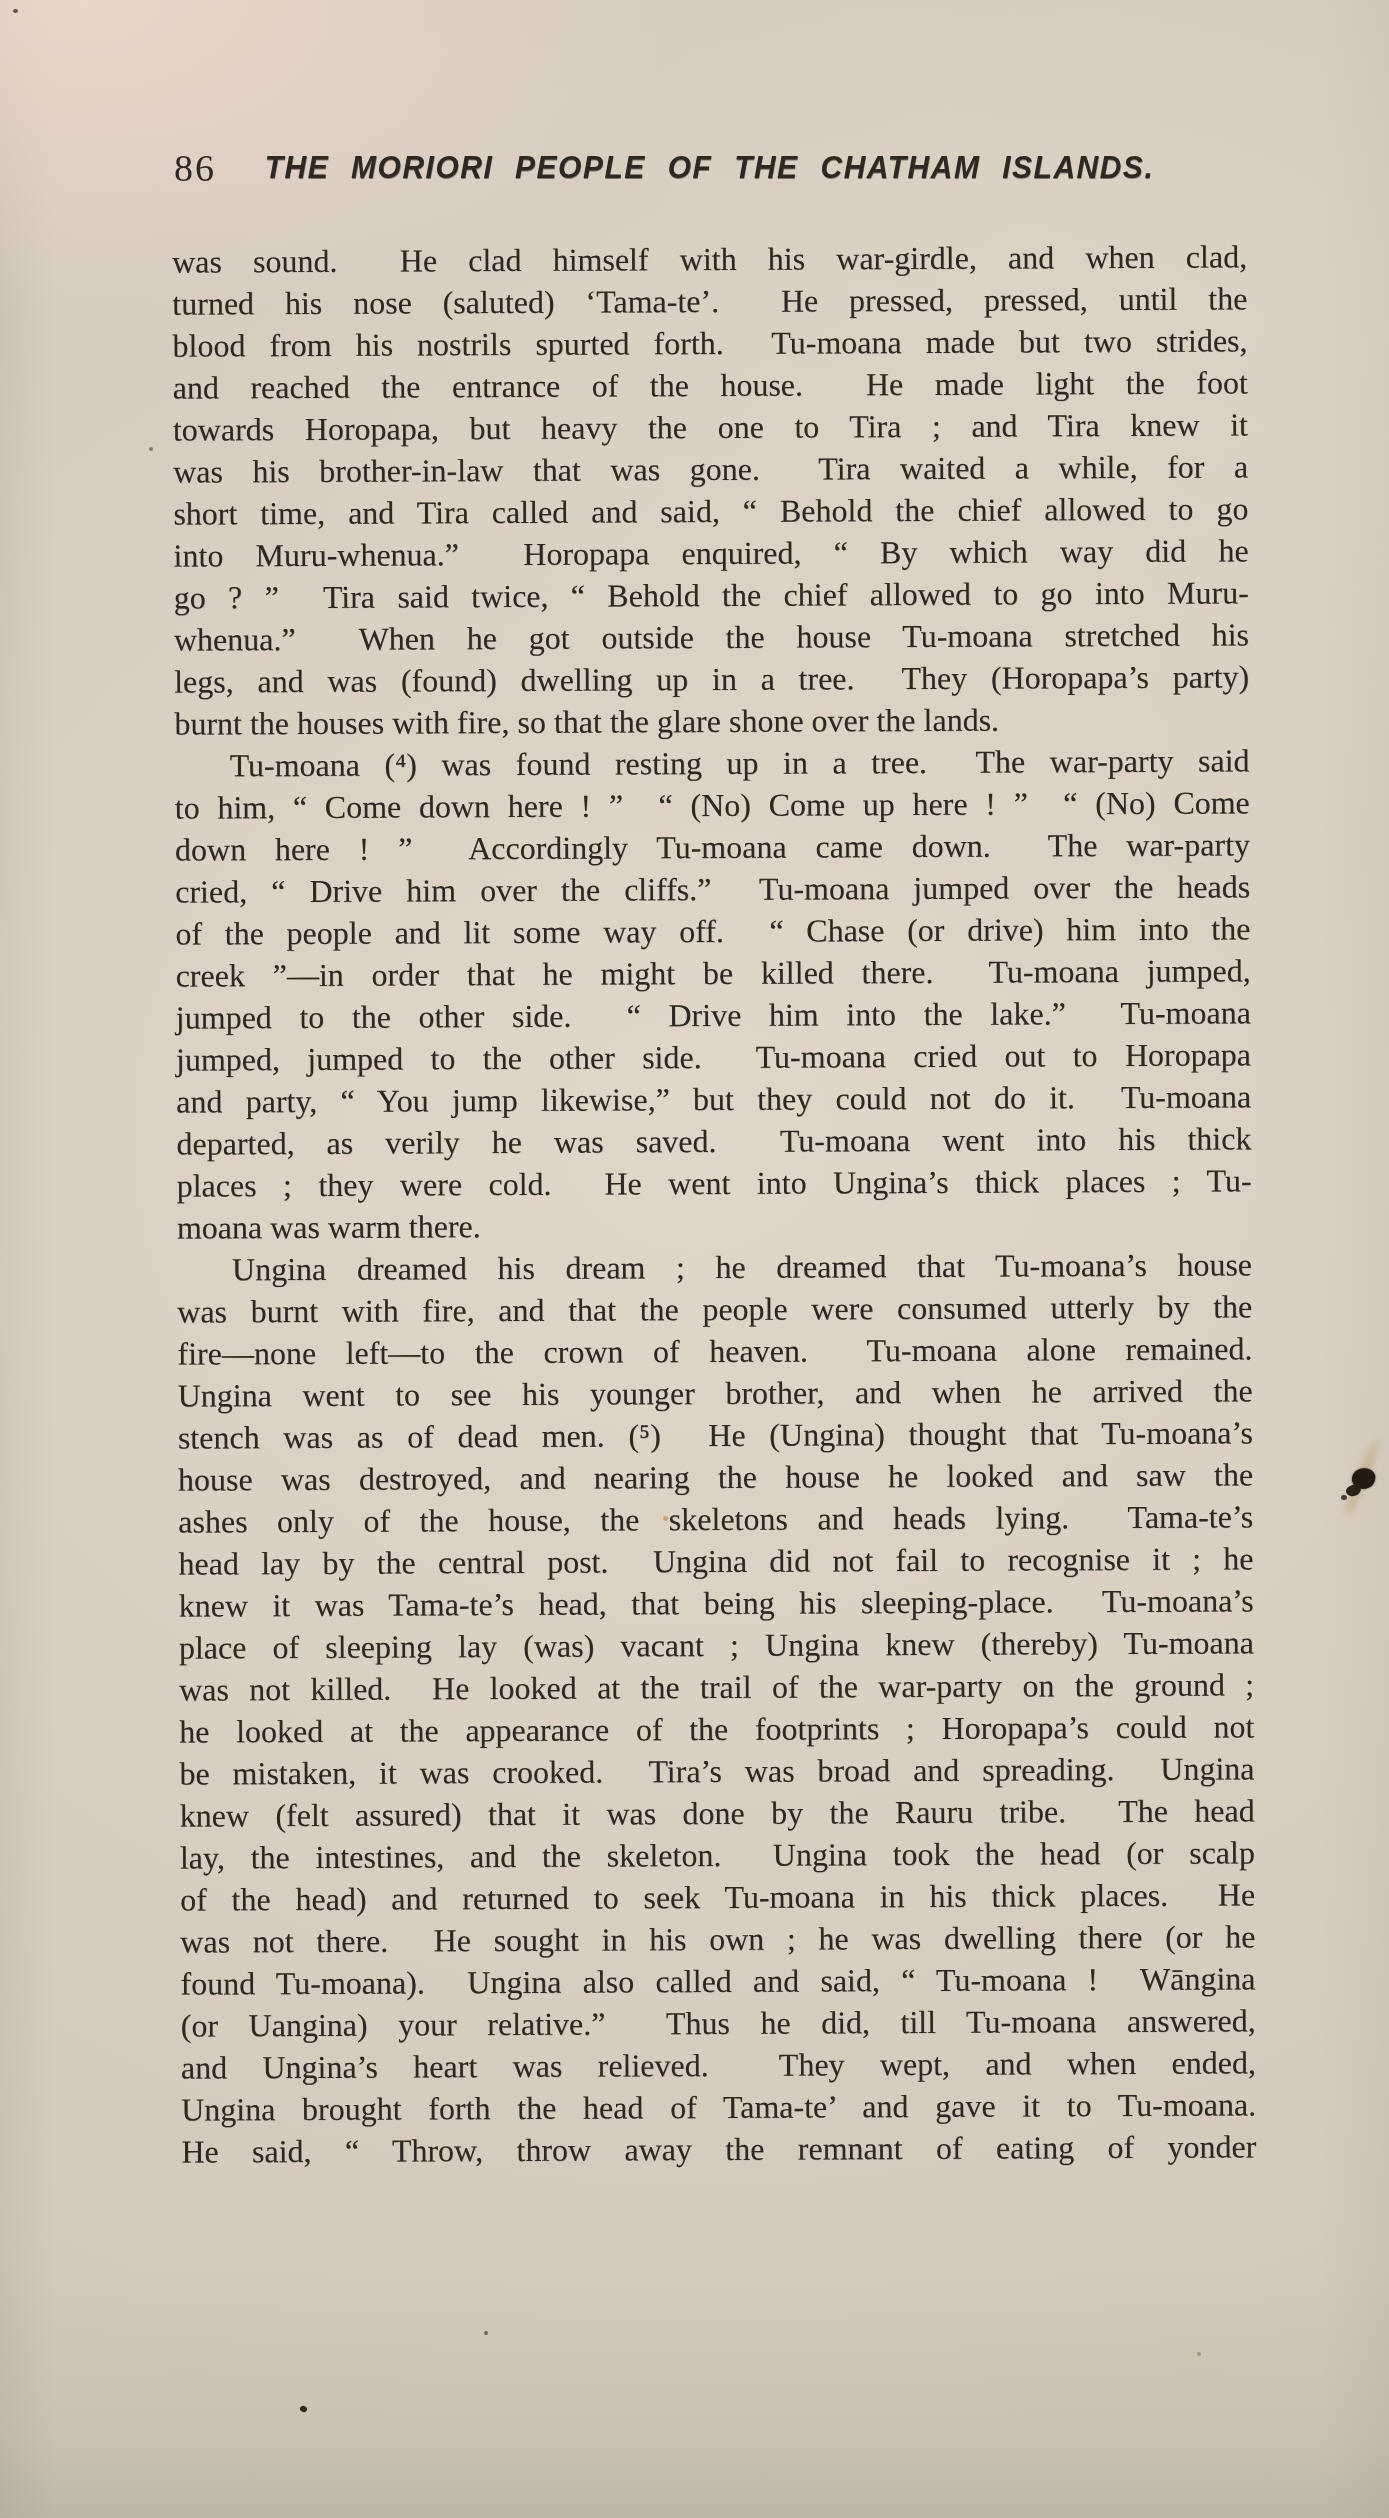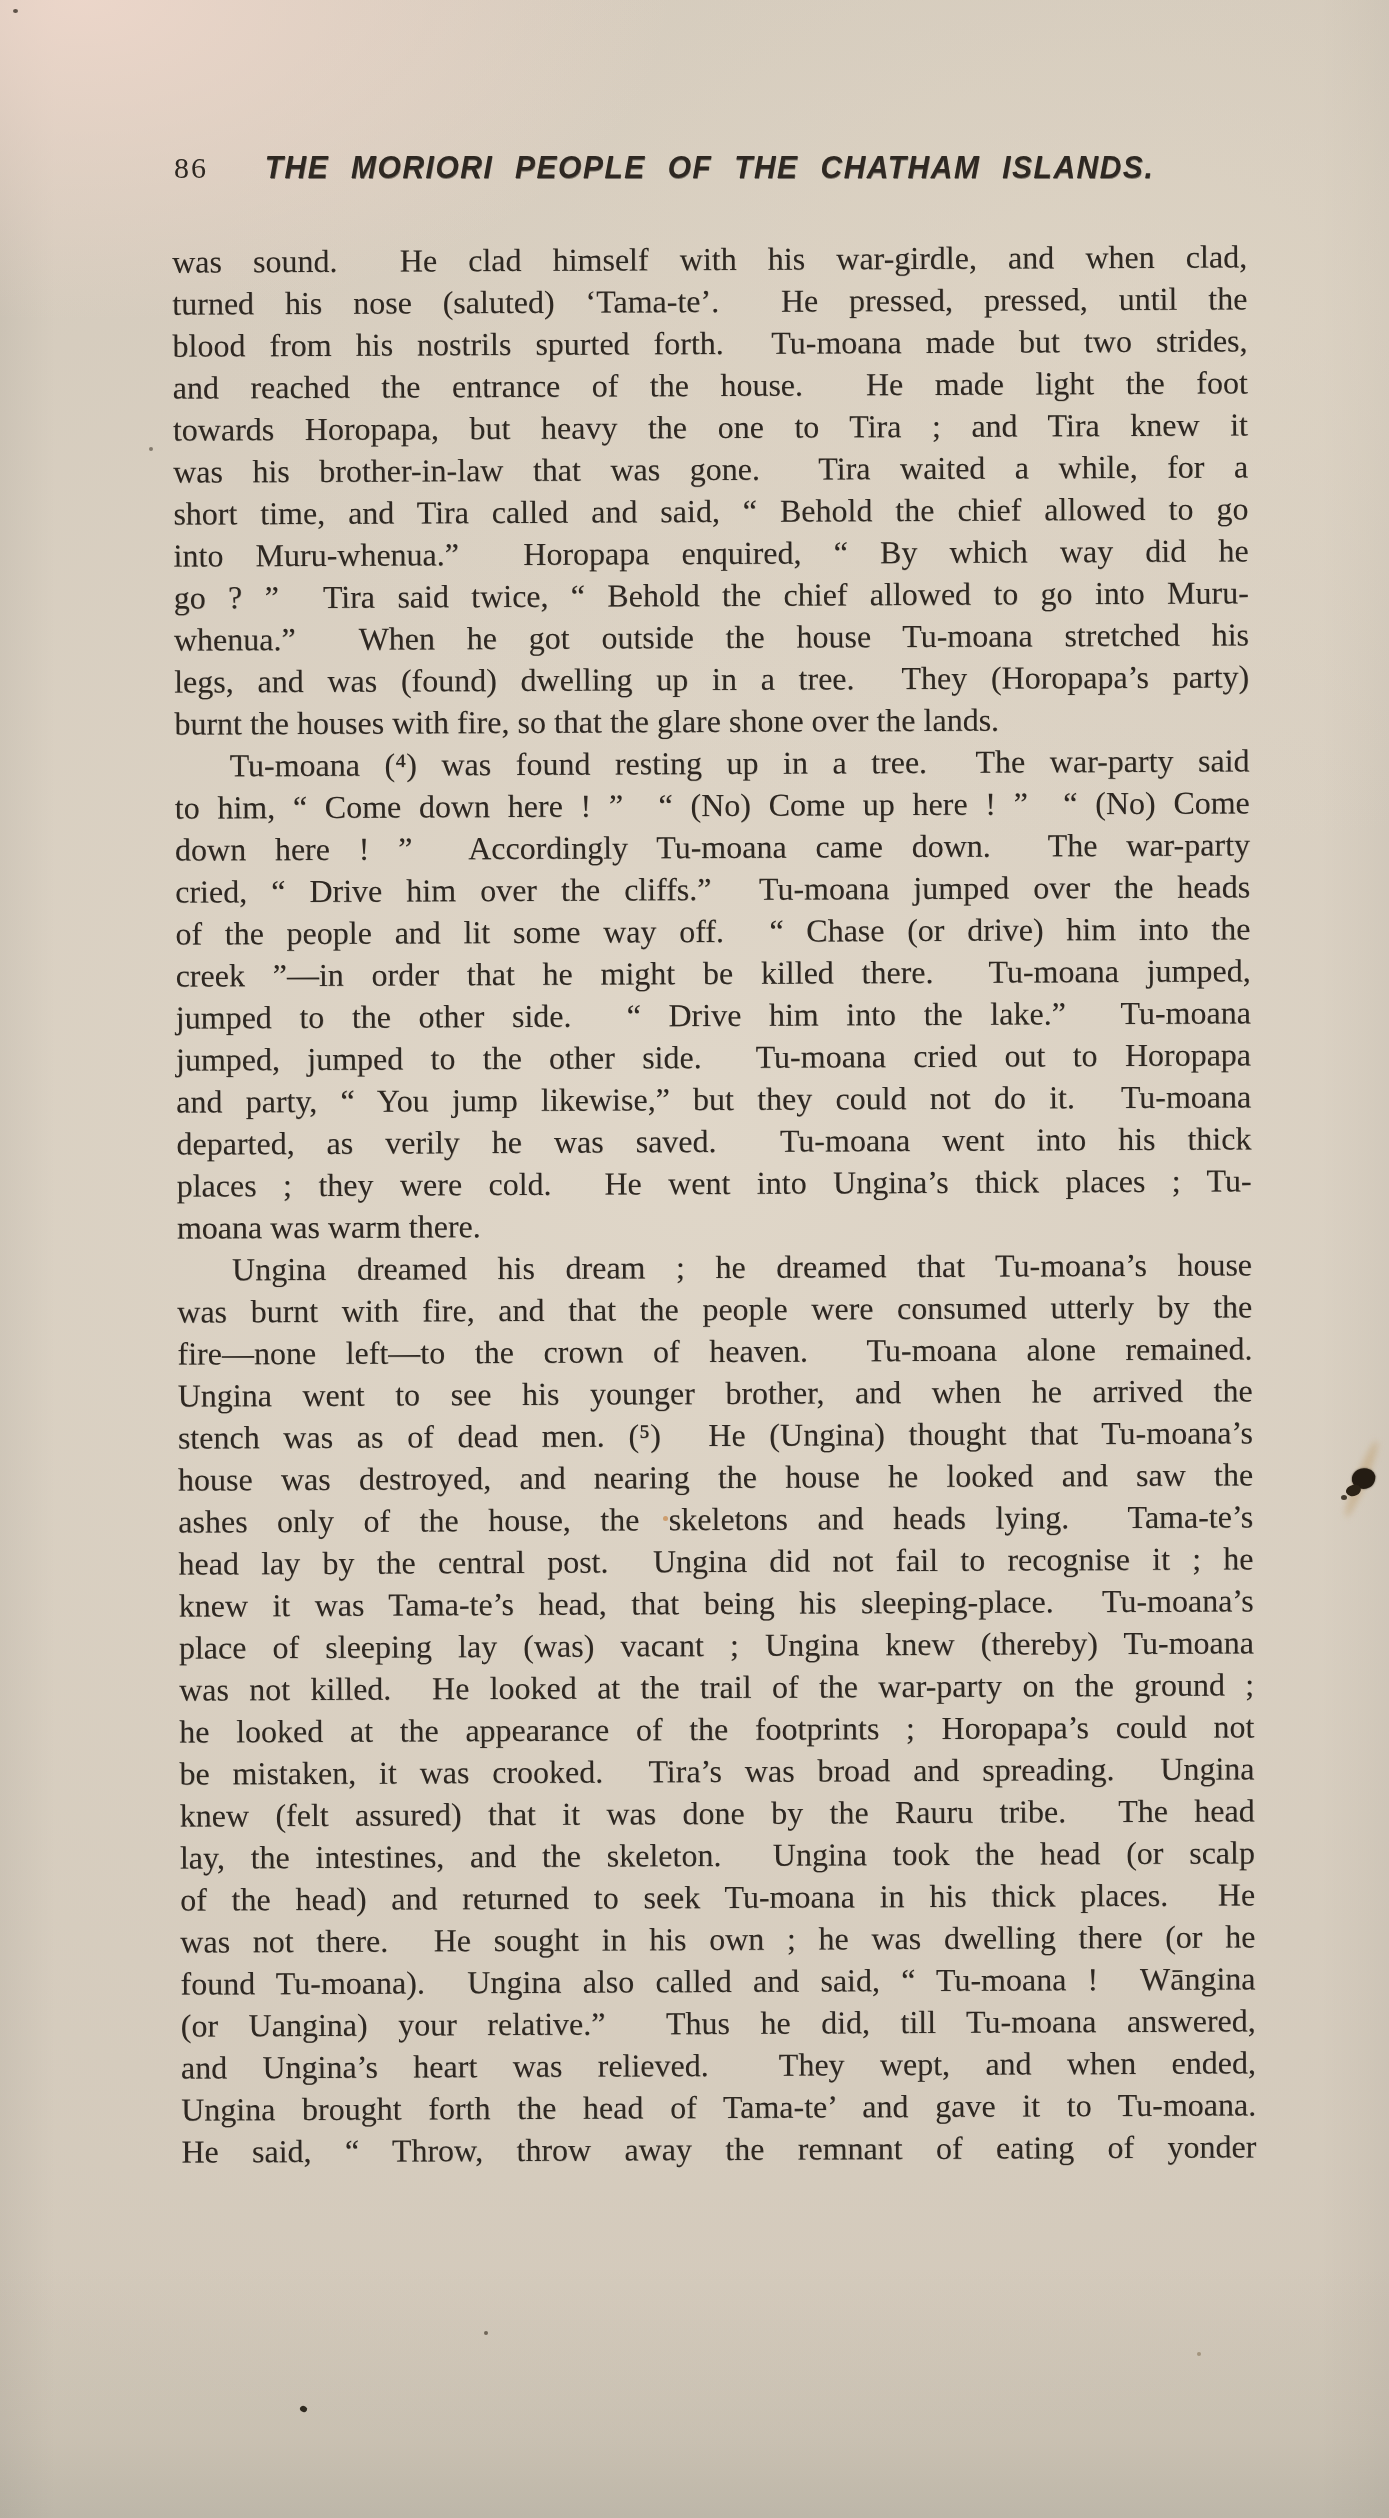--- a/index.html
+++ b/index.html
@@ -15,21 +15,21 @@
       linear-gradient(to bottom, rgba(0,0,0,0) 90%, rgba(115,118,100,0.10) 97%, rgba(108,114,100,0.20) 100%),
       linear-gradient(to right, rgba(0,0,0,0.05), rgba(0,0,0,0) 4%, rgba(0,0,0,0) 95%, rgba(0,0,0,0.04));
     font-family:"Liberation Serif","DejaVu Serif",serif;
     color:var(--ink,#2e2822);
   }
   .header{
     position:absolute;left:172px;top:146px;width:1075px;height:46px;
   }
   .pagenum{
     position:absolute;left:2px;top:2px;
-    font-size:30px;line-height:40px;
+    font-size:38px;line-height:40px;
     letter-spacing:2px;
   }
   .running-head{
     display:block;text-align:center;
     font-family:"Liberation Sans","DejaVu Sans",sans-serif;
     font-style:italic;font-weight:700;
     font-size:30px;line-height:44px;
     letter-spacing:1.5px;word-spacing:12px;
     transform:scaleY(1.04);
     text-shadow:0.4px 0.4px 0 rgba(30,26,22,0.5);

